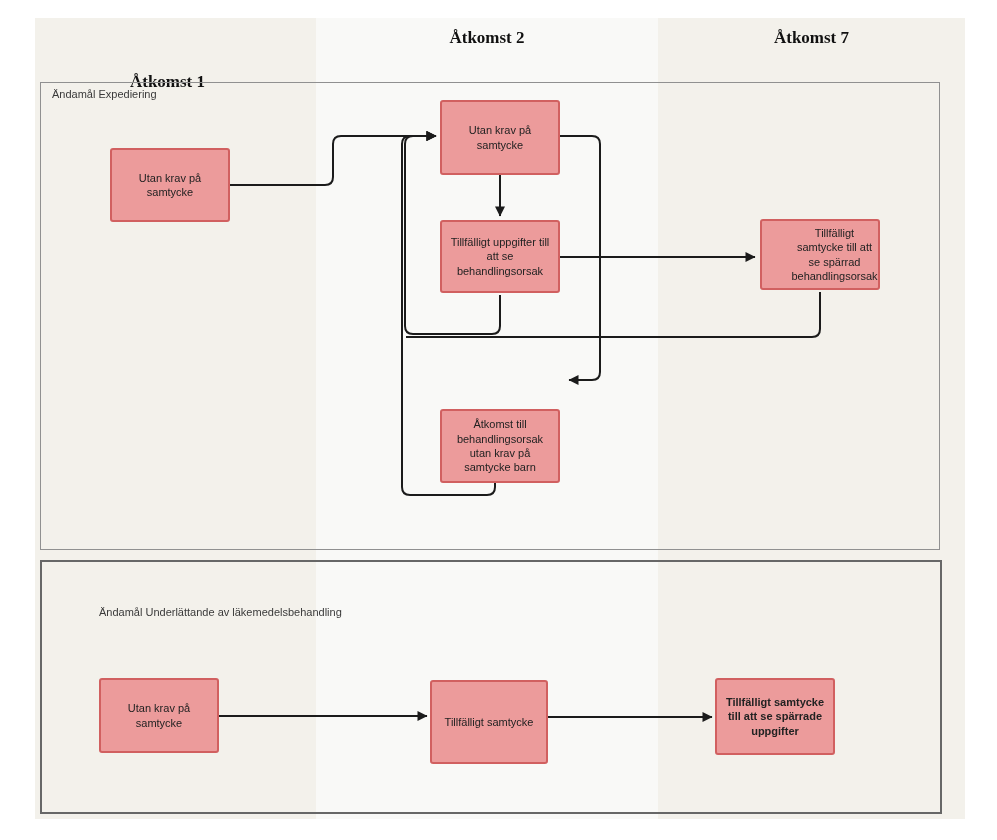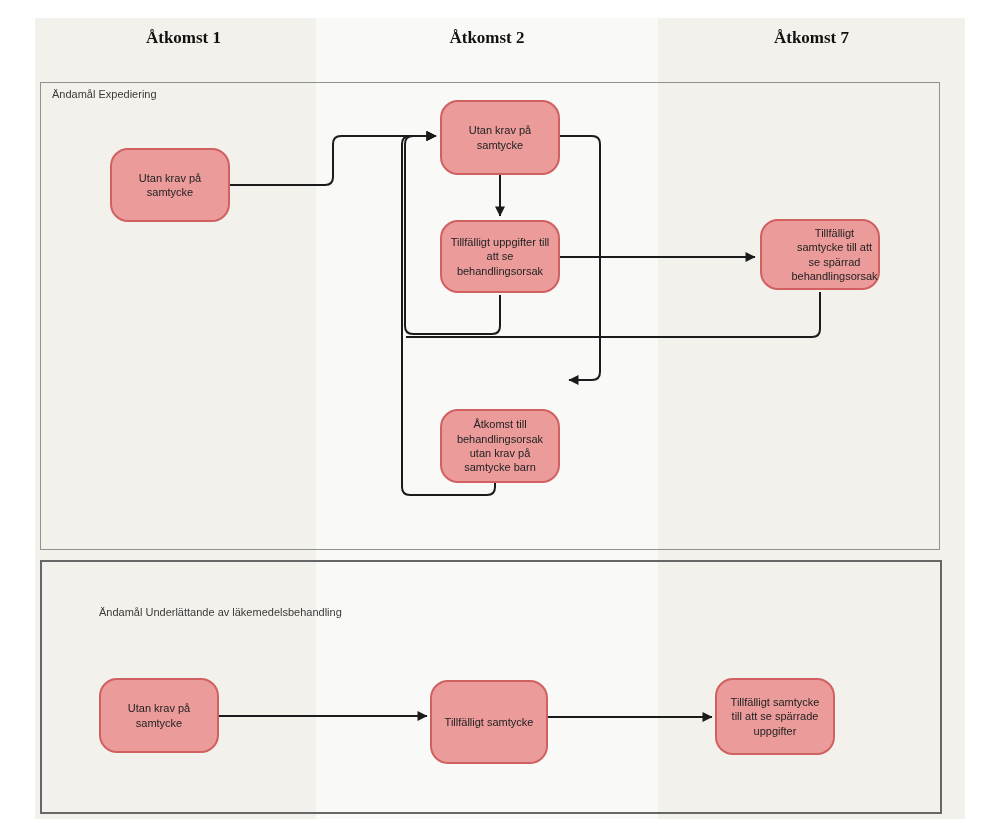--- a/index.html
+++ b/index.html
@@ -21,34 +21,34 @@
   .section{position:absolute;background:transparent;}
   .section-1{left:40px;top:82px;width:898px;height:466px;border:1px solid var(--section1_border);}
   .section-2{left:40px;top:560px;width:898px;height:250px;border:2px solid var(--section2_border);}
   .section-title{position:absolute;font-size:11px;color:var(--title_text);white-space:nowrap;}
 
   .edges{position:absolute;left:0;top:0;width:997px;height:840px;z-index:2;pointer-events:none;}
   .edges path{stroke:var(--edge);stroke-width:2;fill:none;stroke-linejoin:round;}
   .edges .arrowhead{fill:var(--edge);stroke:none;}
 
   .node{position:absolute;z-index:3;box-sizing:border-box;
-    background:var(--node_fill);border:2px solid var(--node_stroke);border-radius:18px;
+    background:var(--node_fill);border:2px solid var(--node_stroke);border-radius:3px;
     display:flex;align-items:center;justify-content:center;text-align:center;
     font-size:11px;line-height:1.3;color:var(--node_text);padding:4px 7px;}
 </style>
 </head>
 <body>
 
 <div class="canvas">
 
   <div class="lane shaded" style="left:35px;width:281px;"></div>
   <div class="lane light" style="left:316px;width:342px;"></div>
   <div class="lane shaded" style="left:658px;width:307px;"></div>
 
-  <div class="lane-header" style="left:43px;width:281px;">Åtkomst 1</div>
+  <div class="lane-header" style="left:27px;width:281px;margin-top:44px;">Åtkomst 1</div>
   <div class="lane-header" style="left:316px;width:342px;">Åtkomst 2</div>
   <div class="lane-header" style="left:658px;width:307px;">Åtkomst 7</div>
 
   <div class="section section-1"></div>
   <div class="section section-2"></div>
   <div class="section-title" style="left:52px;top:88px;">Ändamål Expediering</div>
   <div class="section-title" style="left:99px;top:606px;">Ändamål Underlättande av läkemedelsbehandling</div>
 
   <svg class="edges" viewBox="0 0 997 840" xmlns="http://www.w3.org/2000/svg">
     <defs>
@@ -68,15 +68,15 @@
   </svg>
 
   <div class="node" style="left:110px;top:148px;width:120px;height:74px;">Utan krav på samtycke</div>
   <div class="node" style="left:440px;top:100px;width:120px;height:75px;">Utan krav på samtycke</div>
   <div class="node" style="left:440px;top:220px;width:120px;height:73px;">Tillfälligt uppgifter till att se behandlingsorsak</div>
   <div class="node" style="left:760px;top:219px;width:120px;height:71px;padding-left:36px;">Tillfälligt samtycke till att se spärrad behandlingsorsak</div>
   <div class="node" style="left:440px;top:389px;width:120px;height:74px;margin-top:20px;">Åtkomst till behandlingsorsak utan krav på samtycke barn</div>
 
   <div class="node" style="left:99px;top:678px;width:120px;height:75px;">Utan krav på samtycke</div>
   <div class="node" style="left:430px;top:680px;width:118px;height:84px;">Tillfälligt samtycke</div>
-  <div class="node" style="left:715px;top:678px;width:120px;height:77px;">Tillfälligt samtycke till att se spärrade uppgifter</div>
+  <div class="node" style="left:715px;top:678px;width:120px;height:77px;font-weight:bold;">Tillfälligt samtycke till att se spärrade uppgifter</div>
 
 </div>
 
 </body></html>

